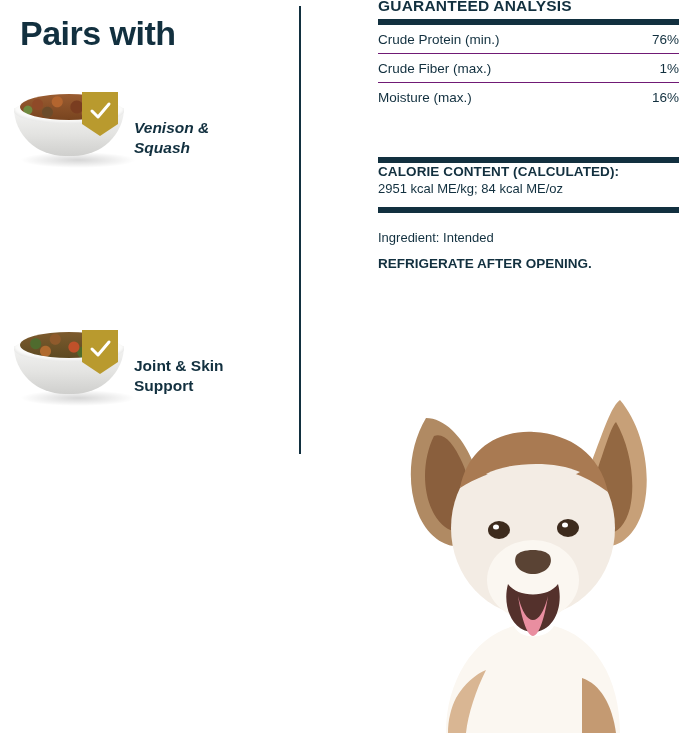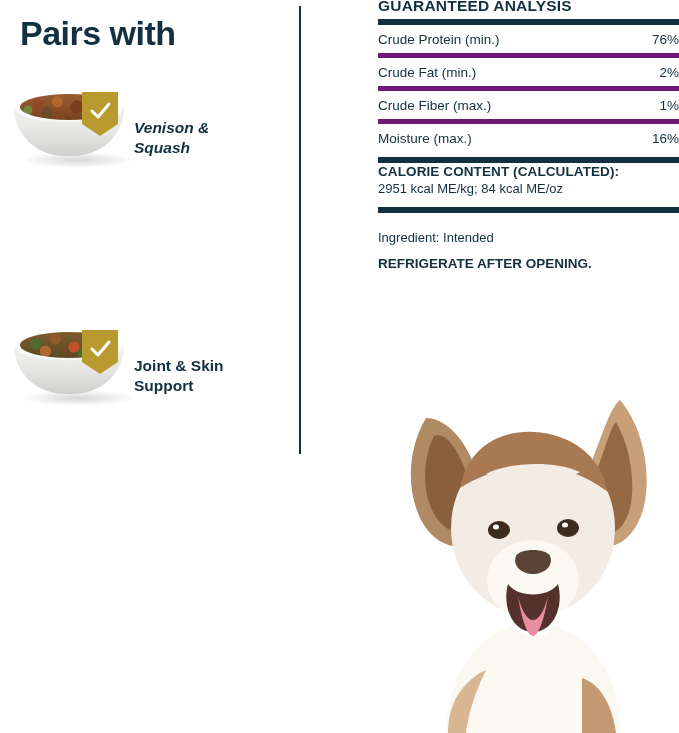--- a/index.html
+++ b/index.html
@@ -188,21 +188,21 @@
   .ga-table {
     position: absolute;
     left: 0;
     top: 25px;
     width: 301px;
     border-collapse: collapse;
     font-size: 13.5px;
   }
   .ga-table td {
     padding: 7px 0 6px 0;
-    border-bottom: 5px solid #701a75;
+    border-bottom: 1px solid #701a75;
     color: #12303f;
   }
   .ga-table tr:last-child td {
     border-bottom: none;
   }
   .ga-table td.val {
     text-align: right;
   }
 
   .calorie-title {
@@ -303,24 +303,20 @@
     <div class="ga-heading">GUARANTEED ANALYSIS</div>
     <div class="rule-thick rule-top"></div>
 
     <table class="ga-table">
       <tbody>
           <tr>
         <td>Crude Protein (min.)</td>
         <td class="val">76%</td>
       </tr>
       <tr>
-        <td>Crude Fat (min.)</td>
-        <td class="val">2%</td>
-      </tr>
-      <tr>
         <td>Crude Fiber (max.)</td>
         <td class="val">1%</td>
       </tr>
       <tr>
         <td>Moisture (max.)</td>
         <td class="val">16%</td>
       </tr>
     </tbody>
       </table>
 

